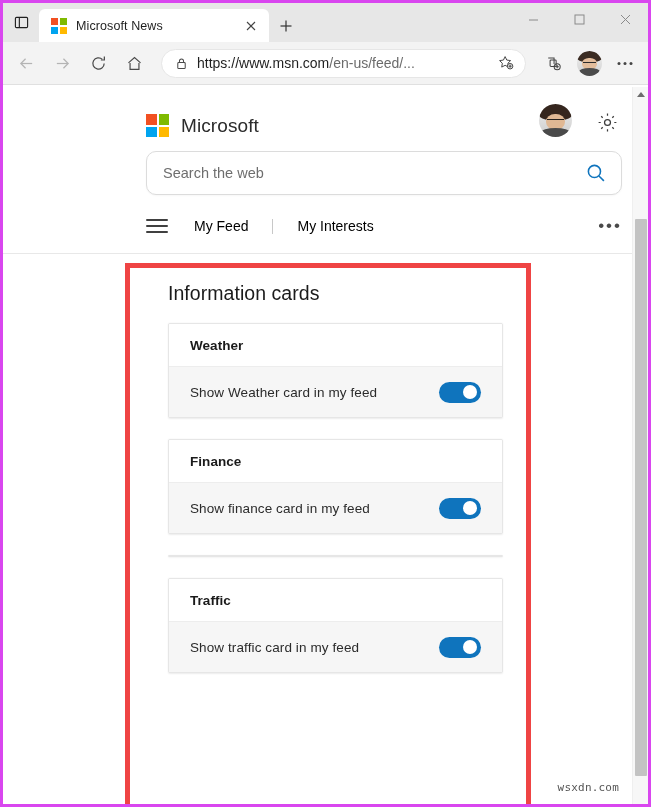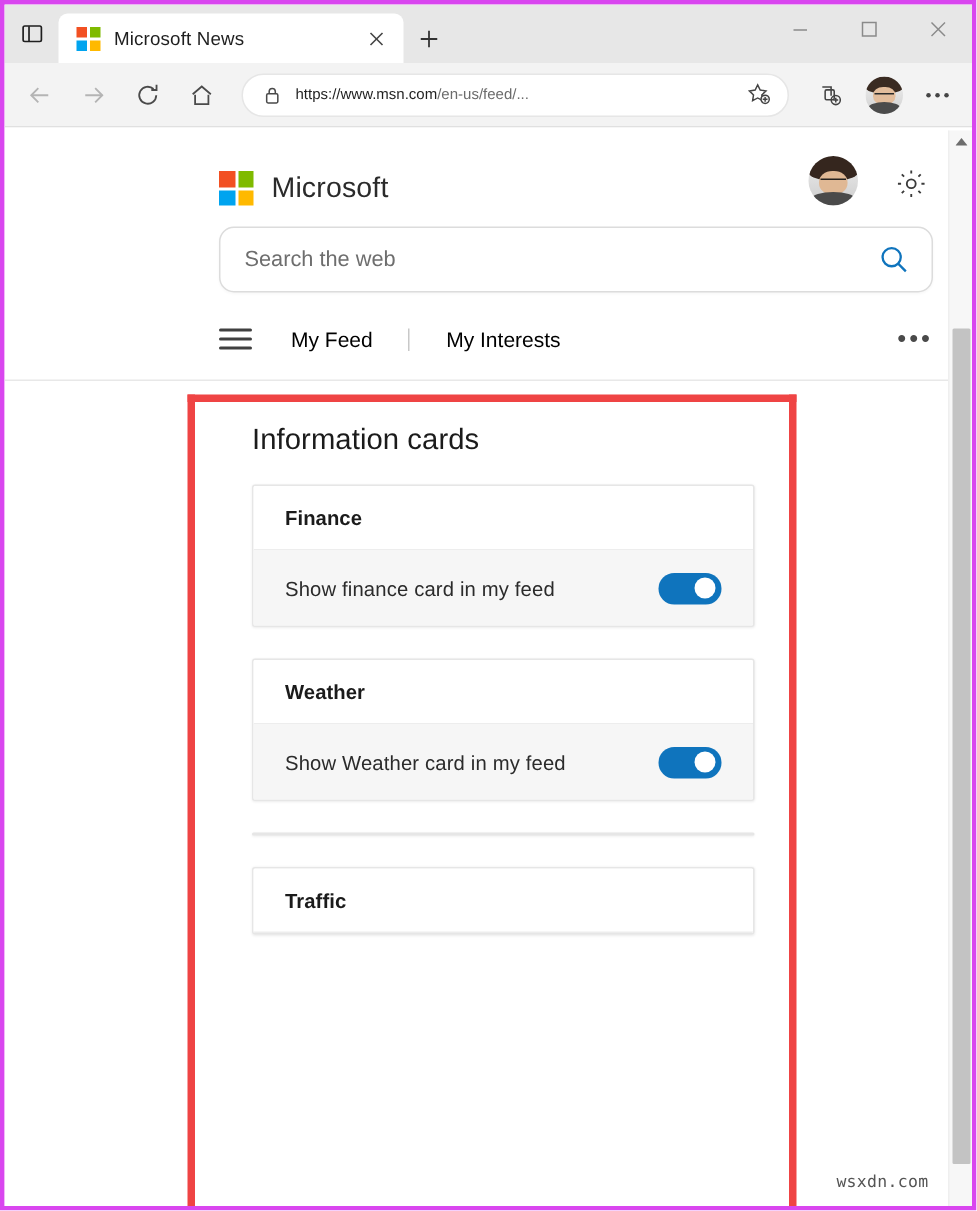--- a/index.html
+++ b/index.html
@@ -112,21 +112,21 @@
     border-radius: 15px;
     display: flex;
     align-items: center;
     padding: 0 6px 0 13px;
     gap: 9px;
     border: 1px solid #e6e6e6;
   }
   .lock-ico { color: #5a5a5a; display:flex; flex:none; }
   .url {
     flex: 1;
-    font-size: 10px;
+    font-size: 14px;
     color: #6b6b6b;
     white-space: nowrap;
     overflow: hidden;
   }
   .url b { color: #1f1f1f; font-weight: 400; }
   .fav-btn {
     width: 26px; height: 26px;
     display:flex; align-items:center; justify-content:center;
     color:#444;
     flex:none;
@@ -562,46 +562,52 @@
         <span class="nav-ellipsis">•••</span>
       </div>
     </div>
 
     <div class="content">
       <div class="section-title">Information cards</div>
 
       <div class="cards">
 
         <div class="card">
+          <div class="card-head">Weather</div>
+          <div class="card-row">
+            <span class="row-label">Show Weather card in my feed</span>
+            <span class="toggle">
+                <span class="knob"></span>
+              </span>
+          </div>
+        </div>
+
+        <div class="card">
           <div class="card-head">Finance</div>
           <div class="card-row">
             <span class="row-label">Show finance card in my feed</span>
             <span class="toggle">
                 <span class="knob"></span>
               </span>
           </div>
         </div>
 
         <div class="card">
-          <div class="card-head">Weather</div>
+        </div>
+
+        <div class="card">
+          <div class="card-head">Traffic</div>
           <div class="card-row">
-            <span class="row-label">Show Weather card in my feed</span>
+            <span class="row-label">Show traffic card in my feed</span>
             <span class="toggle">
                 <span class="knob"></span>
               </span>
           </div>
         </div>
 
-        <div class="card">
-        </div>
-
-        <div class="card">
-          <div class="card-head">Traffic</div>
-        </div>
-
       </div>
     </div>
   </div>
 
   <div class="scrollbar">
     <div class="sb-up">
       <svg width="8" height="6" viewBox="0 0 8 6" fill="#6d6d6d">
           <polygon points="4,0 8,5 0,5"></polygon>
         </svg>
     </div>

